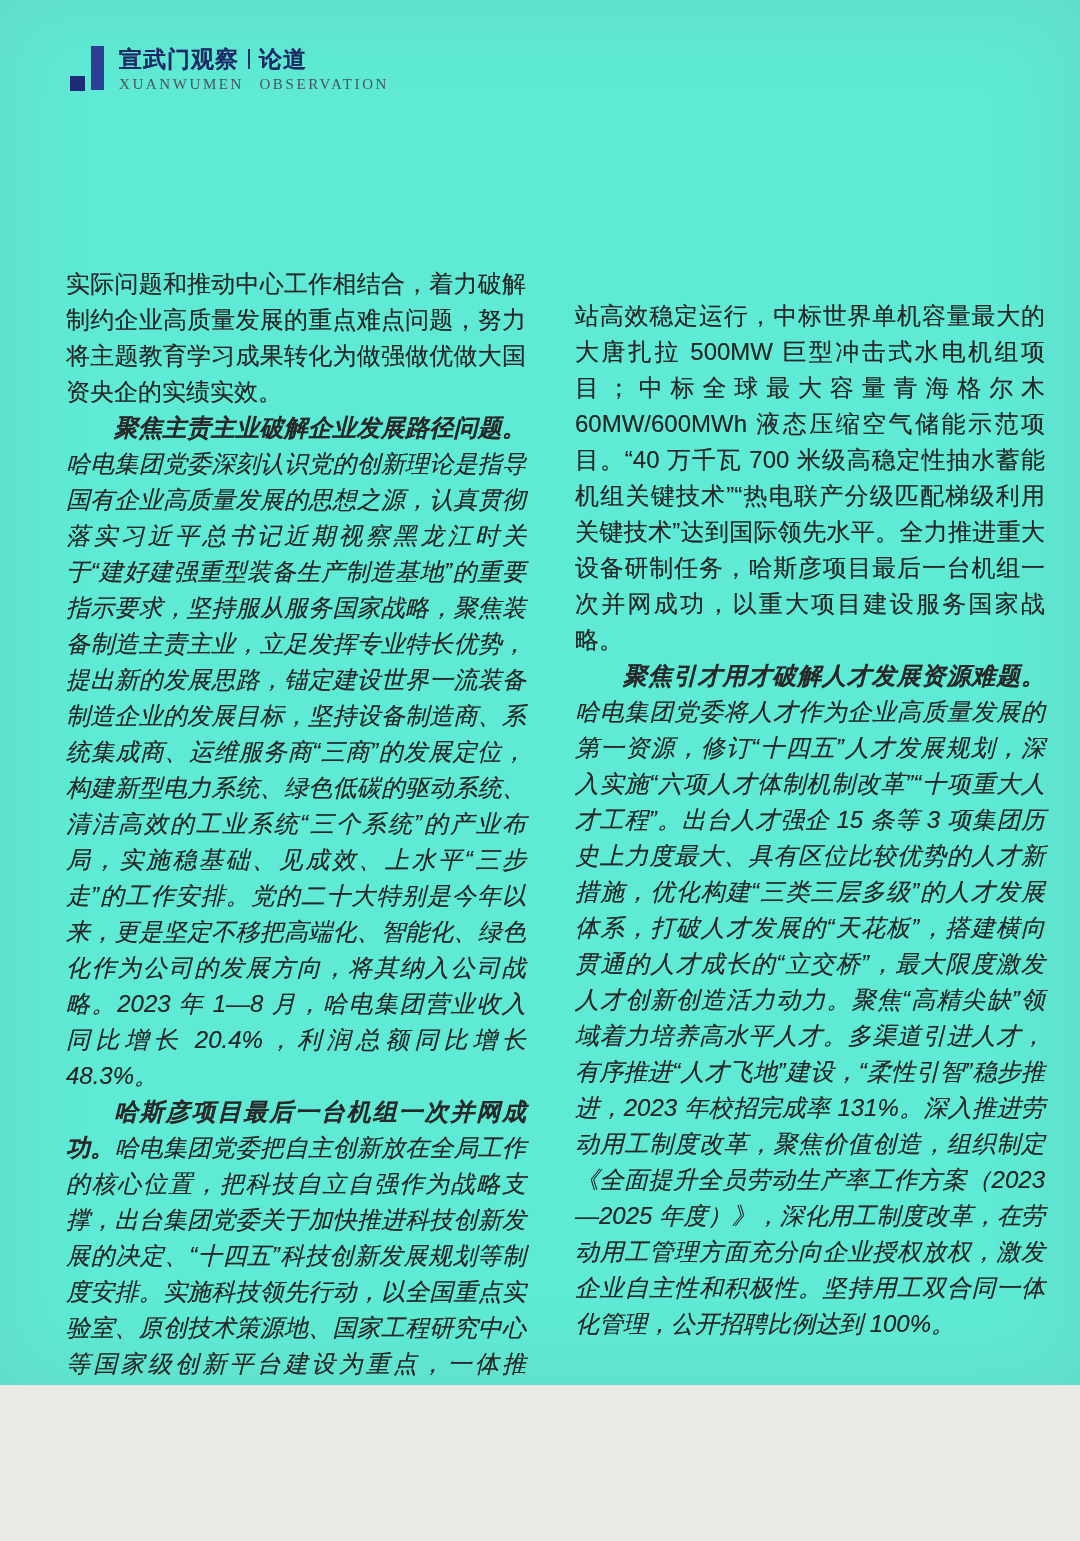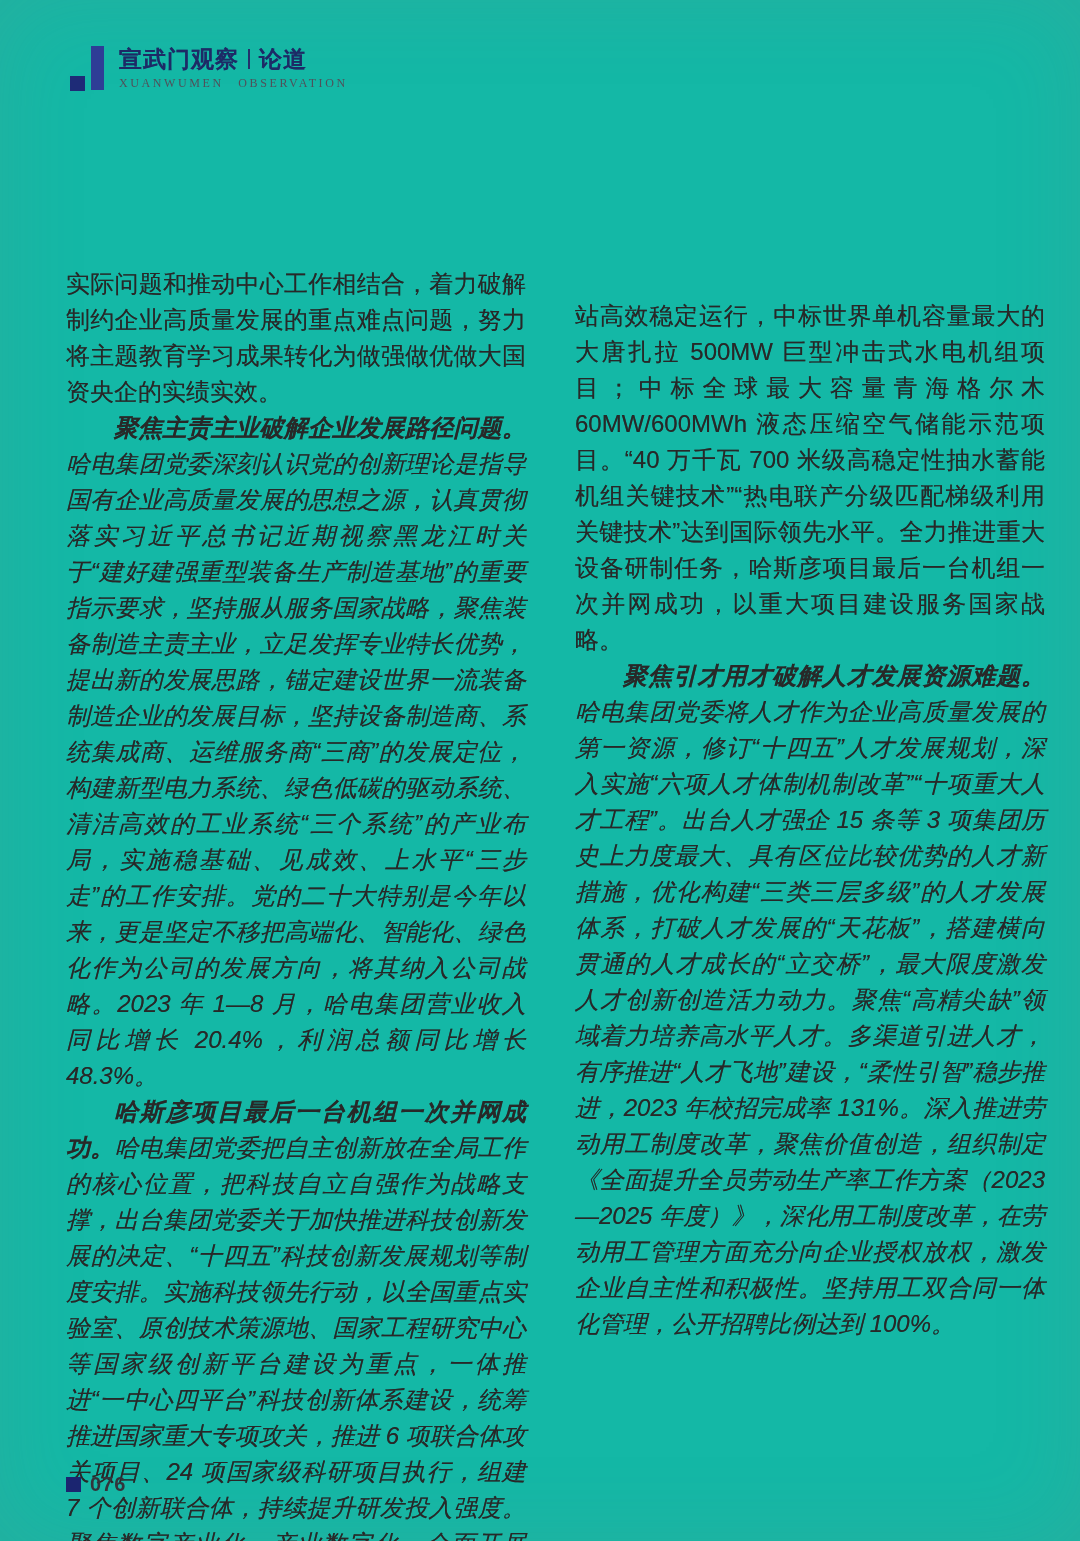--- a/index.html
+++ b/index.html
@@ -4,23 +4,23 @@
 <style>
   html, body {
     margin: 0;
     padding: 0;
     background: #e9e9e6;
     font-family: "Liberation Sans", sans-serif;
   }
   .page {
     position: relative;
     width: 1080px;
-    height: 1541px;
+    height: 1385px;
     margin: 0 auto;
-    background: #14b8a6;
+    background: #5eead4;
     box-shadow: inset 0 0 90px rgba(130,130,125,0.16);
     overflow: hidden;
   }
   
   .page-header {
     position: absolute;
     top: 46px;
     left: 70px;
     display: flex;
     align-items: flex-start;
@@ -60,21 +60,21 @@
   }
   .title-divider {
     width: 2px;
     height: 20px;
     background: #24306b;
     margin: 0 9px;
   }
   .brand-en {
     margin-top: 4px;
     font-family: "Liberation Serif", serif;
-    font-size: 12px;
+    font-size: 15px;
     color: #50505a;
     letter-spacing: 2.6px;
     word-spacing: 9px;
   }
   
   .columns {
     position: absolute;
     top: 266px;
     left: 66px;
     display: flex;

